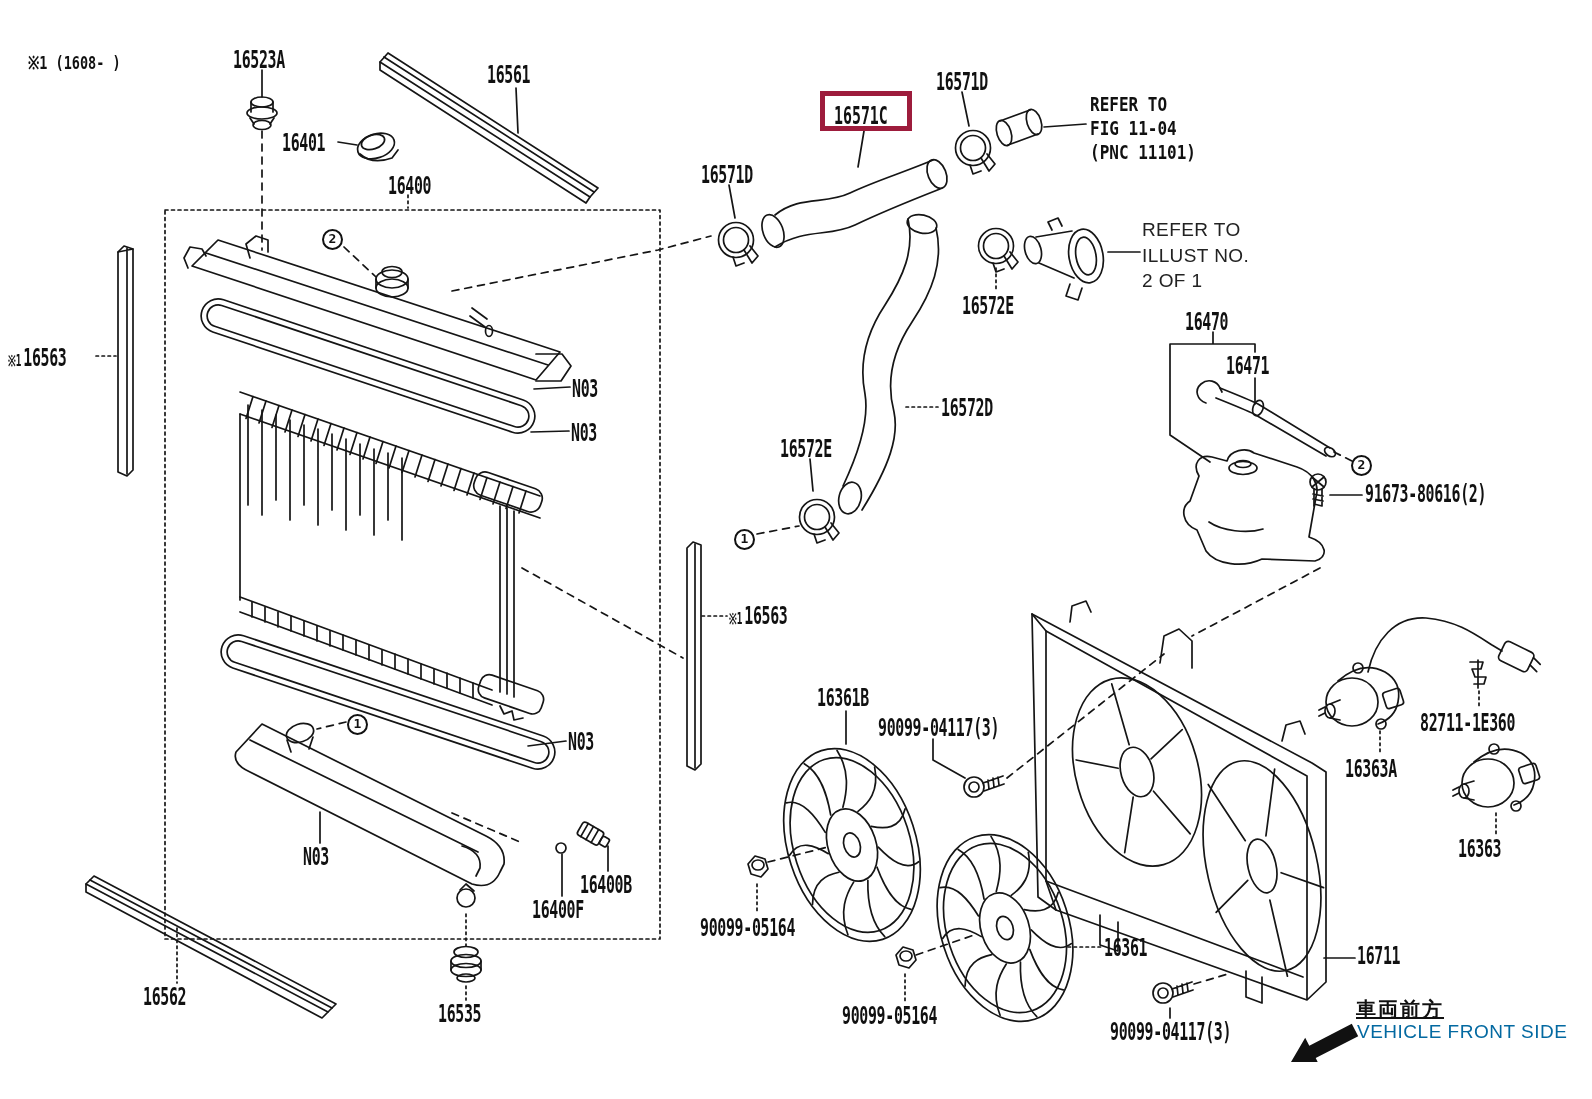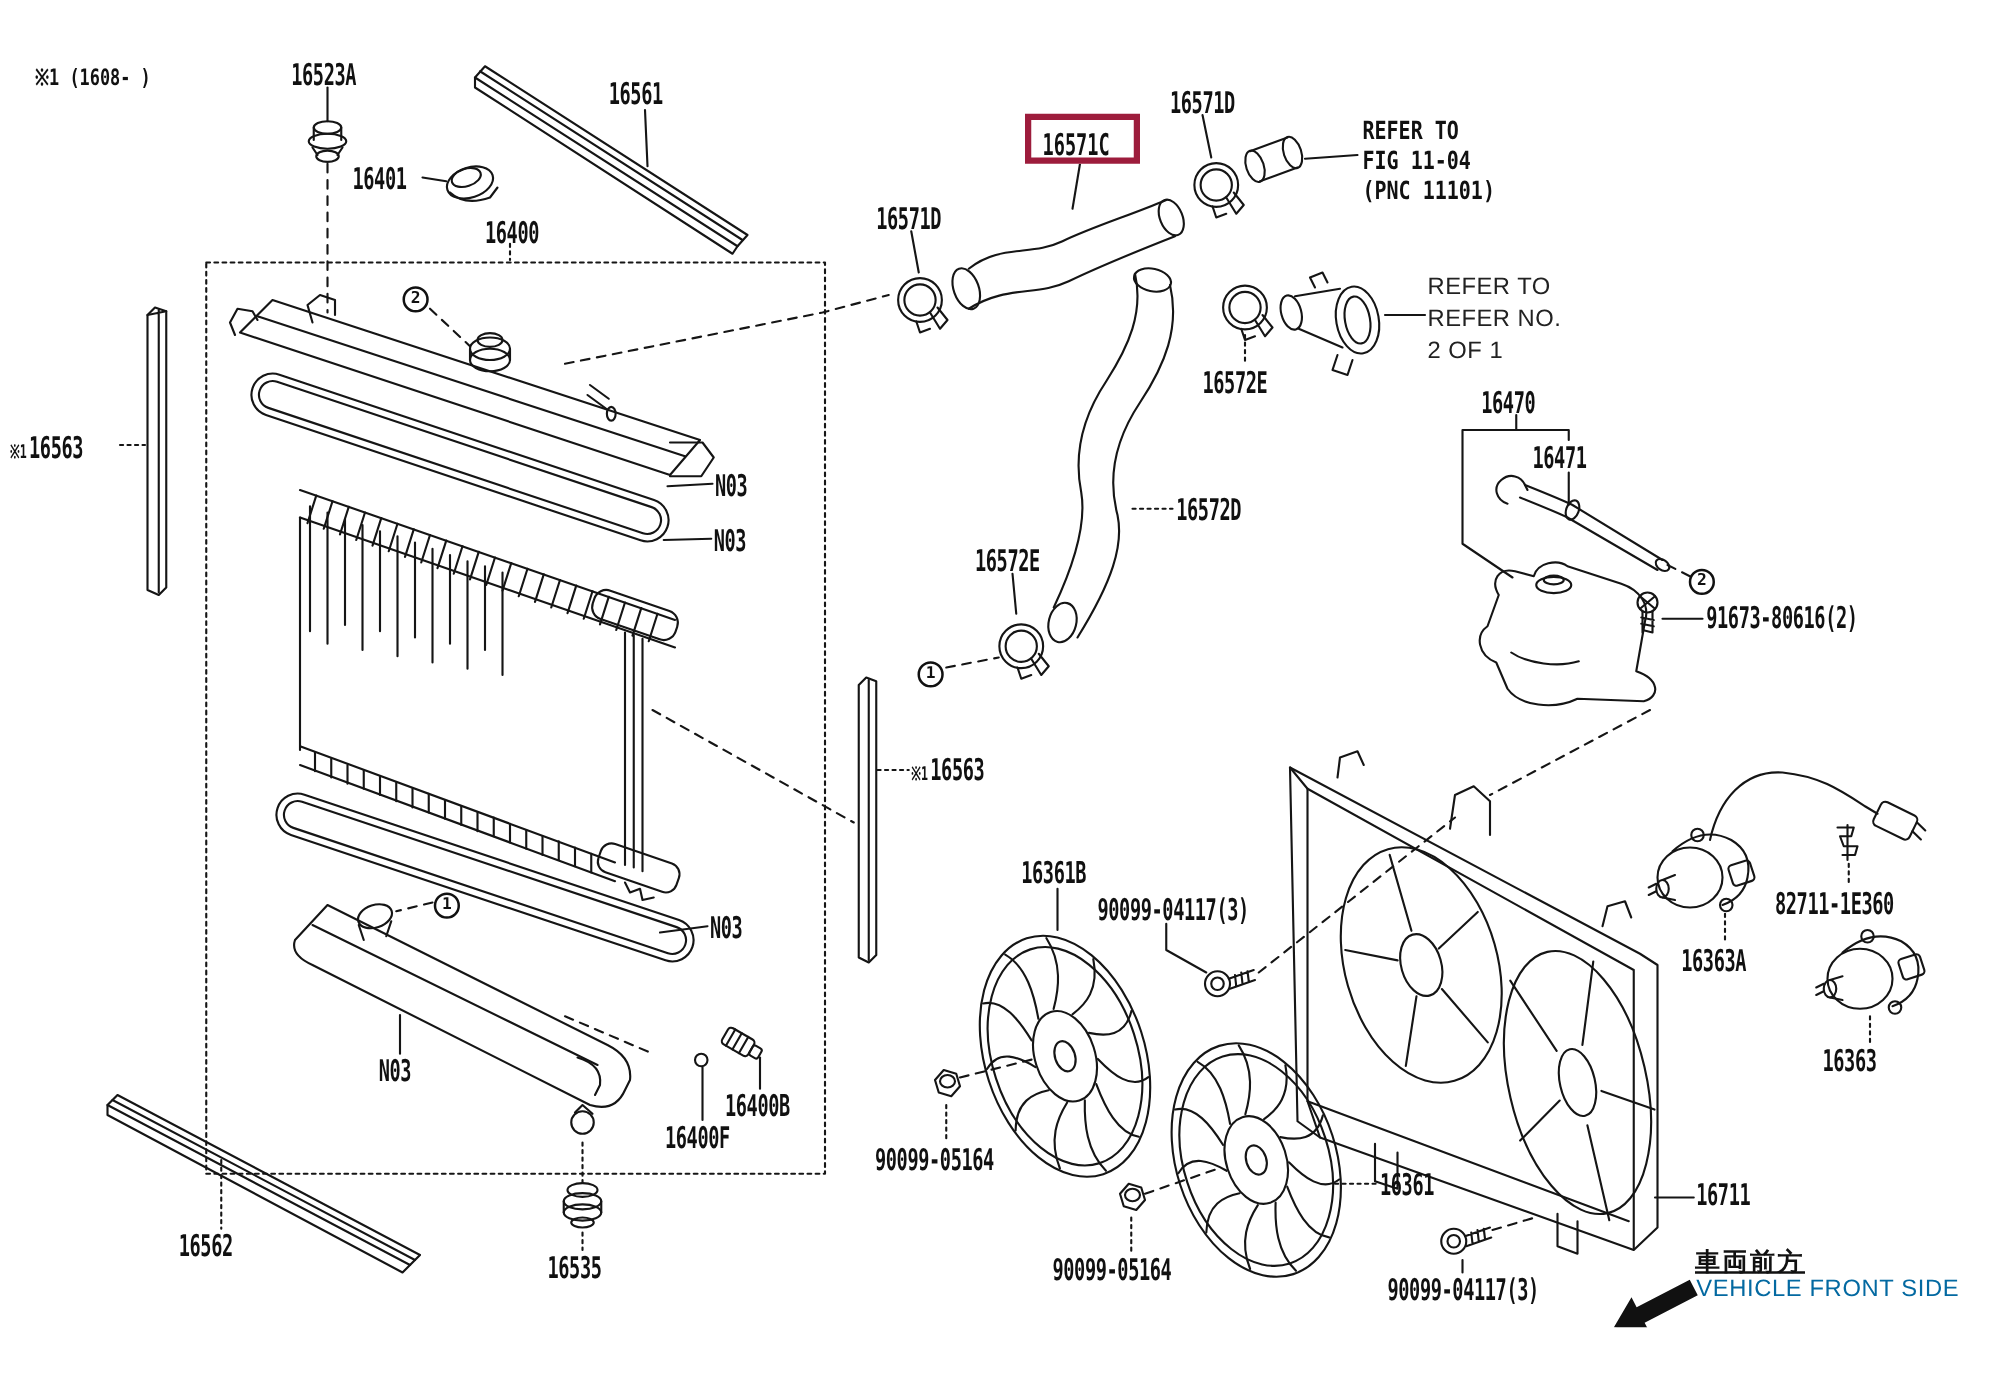--- a/index.html
+++ b/index.html
@@ -389,21 +389,21 @@
 <div class="lbl" style="left:701px;top:163px">16571D</div>
 
 <div class="refer" style="left:1090px;top:92px">
   <div>REFER TO</div>
   <div>FIG 11-04</div>
   <div>(PNC 11101)</div>
 </div>
 
 <div class="refer2" style="left:1142px;top:217px">
   <div>REFER TO</div>
-  <div>REFER NO.</div>
+  <div>ILLUST NO.</div>
   <div>2 OF 1</div>
 </div>
 
 <div class="lbl" style="left:962px;top:294px">16572E</div>
 <div class="lbl" style="left:780px;top:437px">16572E</div>
 <div class="lbl" style="left:941px;top:396px">16572D</div>
 
 <div class="lbl" style="left:1185px;top:310px">16470</div>
 <div class="lbl" style="left:1226px;top:354px">16471</div>
 <div class="lbl" style="left:1365px;top:482px">91673-80616(2)</div>

